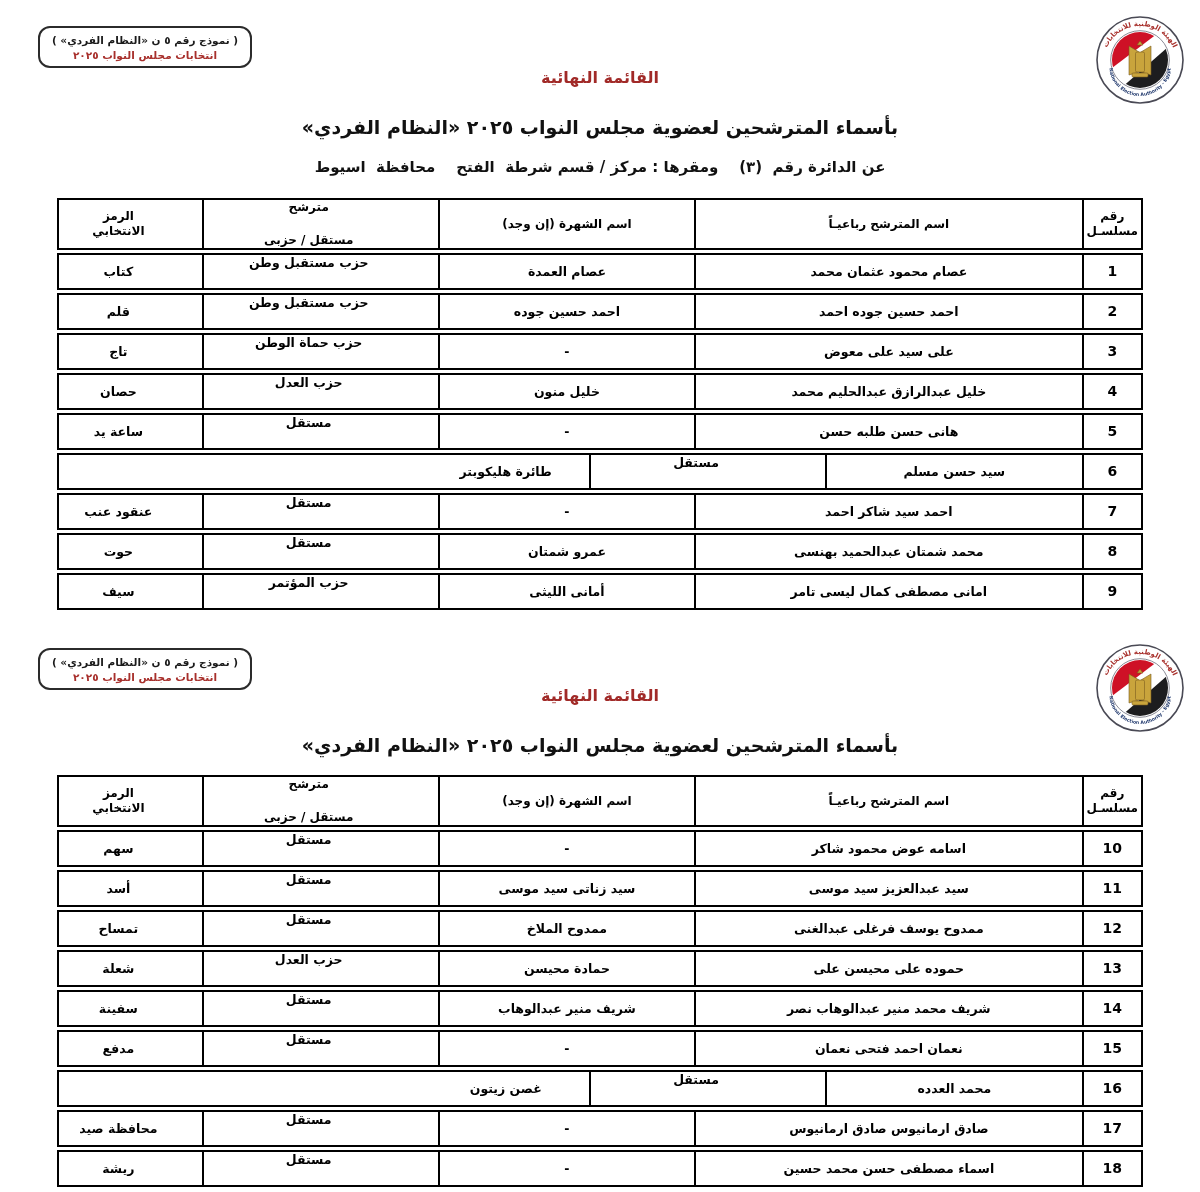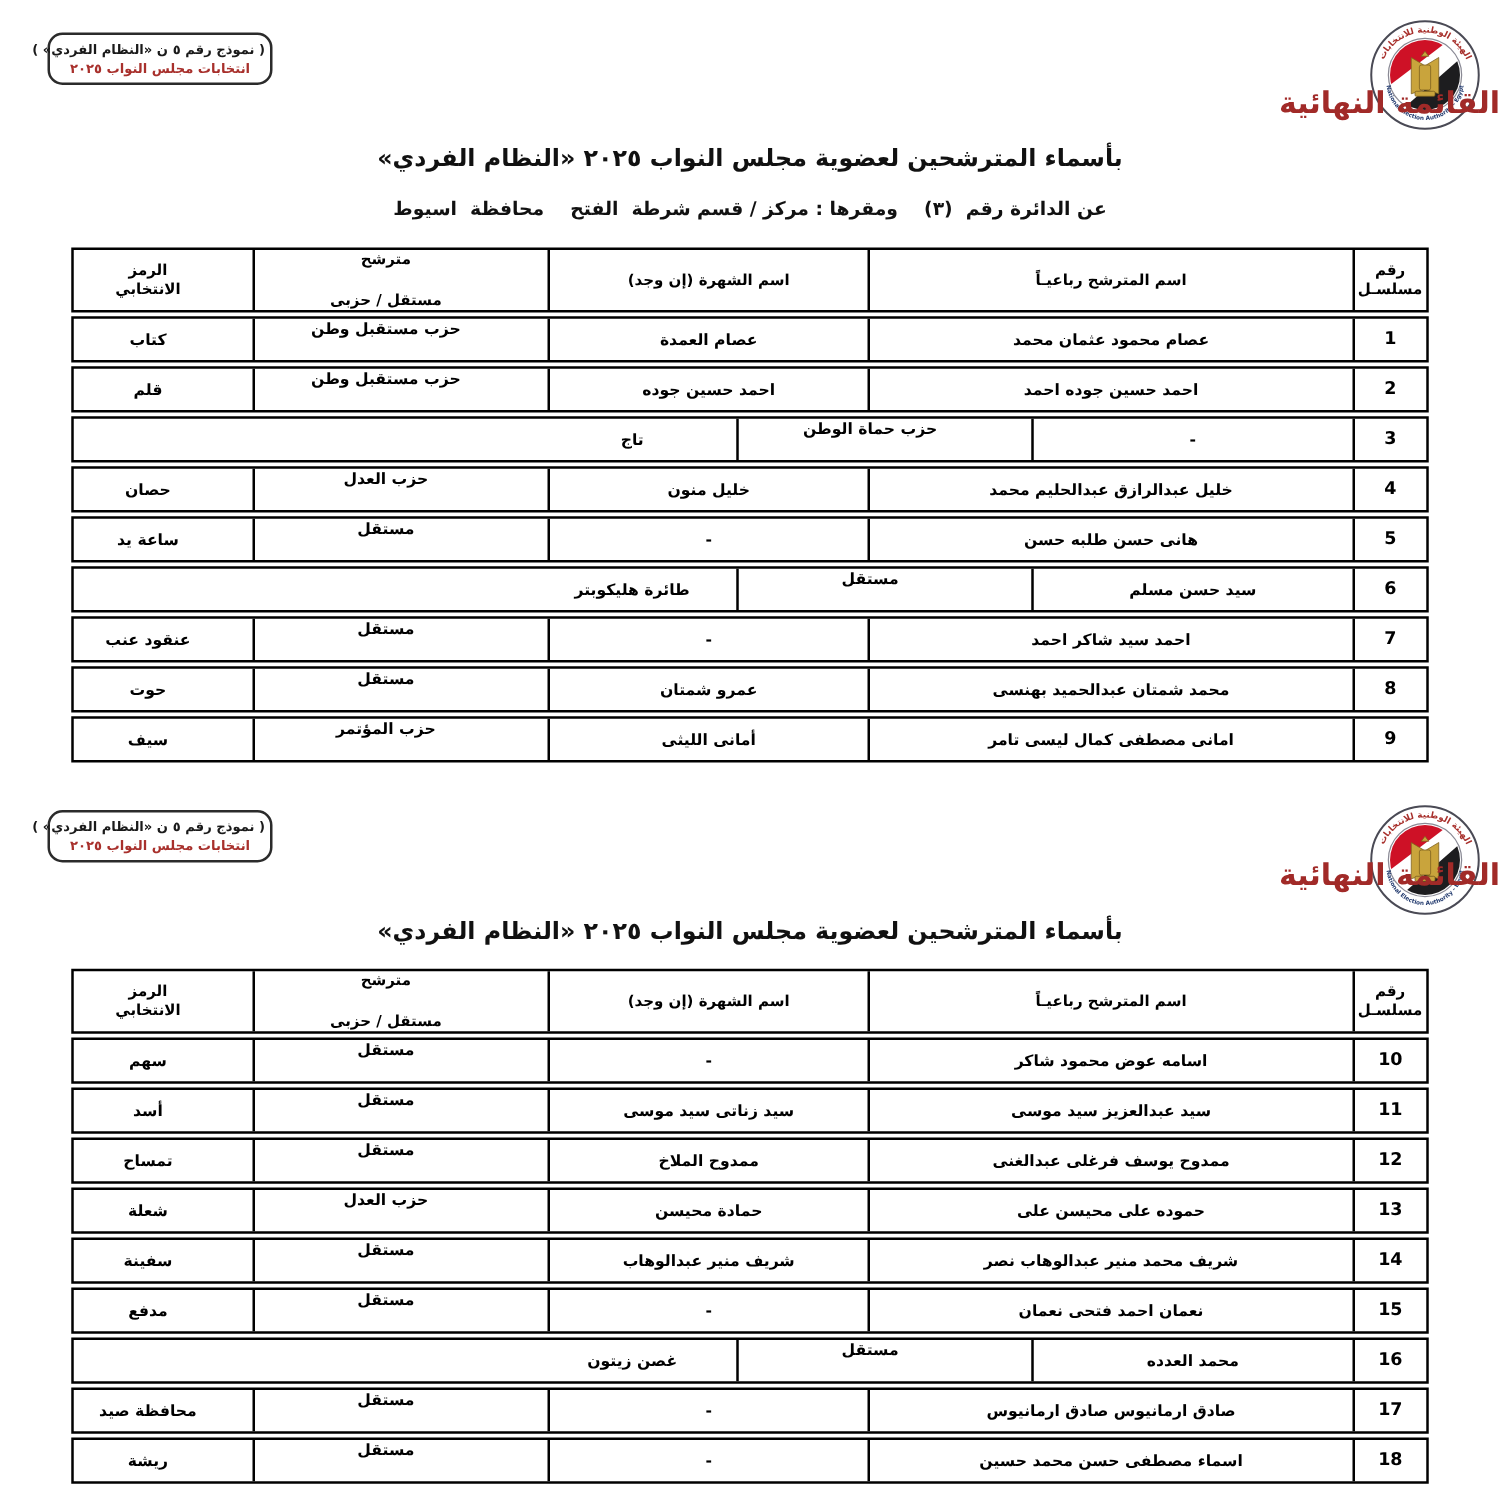--- a/index.html
+++ b/index.html
@@ -10,37 +10,37 @@
     direction: rtl;
     color: #000;
     overflow: hidden;
   }
   .section { position: relative; width: 1200px; }
   #section1 { height: 614px; }
   #section2 { height: 578px; }
 
   .stamp {
     position: absolute; left: 38px; top: 26px;
-    width: 180px; box-sizing: border-box;
+    width: 214px; box-sizing: border-box;
     border: 2px solid #2b2b2b; border-radius: 12px;
     padding: 6px 4px 5px 4px;
     text-align: center;
     background: #fff;
   }
   #section2 .stamp { top: 34px; }
   .stamp-l1 { font-size: 10.5px; font-weight: 700; color: #1a1a1a; white-space: nowrap; }
   .stamp-l2 { font-size: 10.5px; font-weight: 700; color: #a8302c; margin-top: 3px; white-space: nowrap; }
 
   .logo-wrap { position: absolute; right: 16px; top: 16px; width: 88px; height: 88px; }
   #section2 .logo-wrap { top: 30px; }
 
   .page-title {
     position: absolute; top: 68px; left: 0; right: 0;
-    text-align: right;
-    font-size: 24px; font-weight: 700;
+    text-align: center;
+    font-size: 16px; font-weight: 700;
     color: #a12a28;
   }
   #section2 .page-title { top: 72px; }
   .page-subtitle {
     position: absolute; top: 116px; left: 0; right: 0;
     text-align: center;
     font-size: 19px; font-weight: 700;
     color: #111;
   }
   #section2 .page-subtitle { top: 120px; }
@@ -173,20 +173,21 @@
   <div class="t-row">
     <div class="cell c-serial">2</div>
     <div class="cell c-name">احمد حسين جوده احمد</div>
     <div class="cell c-shohra">احمد حسين جوده</div>
     <div class="cell c-party">حزب مستقبل وطن</div>
     <div class="cell c-symbol">قلم</div>
   </div>
 
   <div class="t-row">
     <div class="cell c-serial">3</div>
+    <div class="cell c-name">على سيد على معوض</div>
     <div class="cell c-shohra">-</div>
     <div class="cell c-party">حزب حماة الوطن</div>
     <div class="cell c-symbol">تاج</div>
   </div>
 
   <div class="t-row">
     <div class="cell c-serial">4</div>
     <div class="cell c-name">خليل عبدالرازق عبدالحليم محمد</div>
     <div class="cell c-shohra">خليل منون</div>
     <div class="cell c-party">حزب العدل</div>

